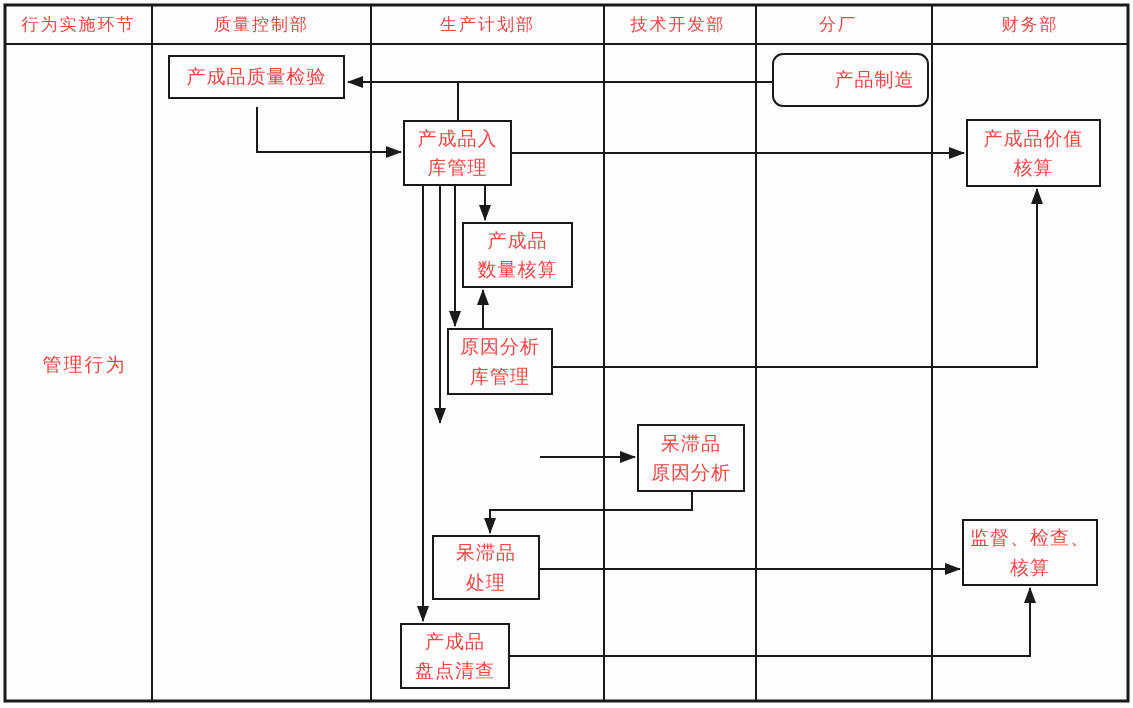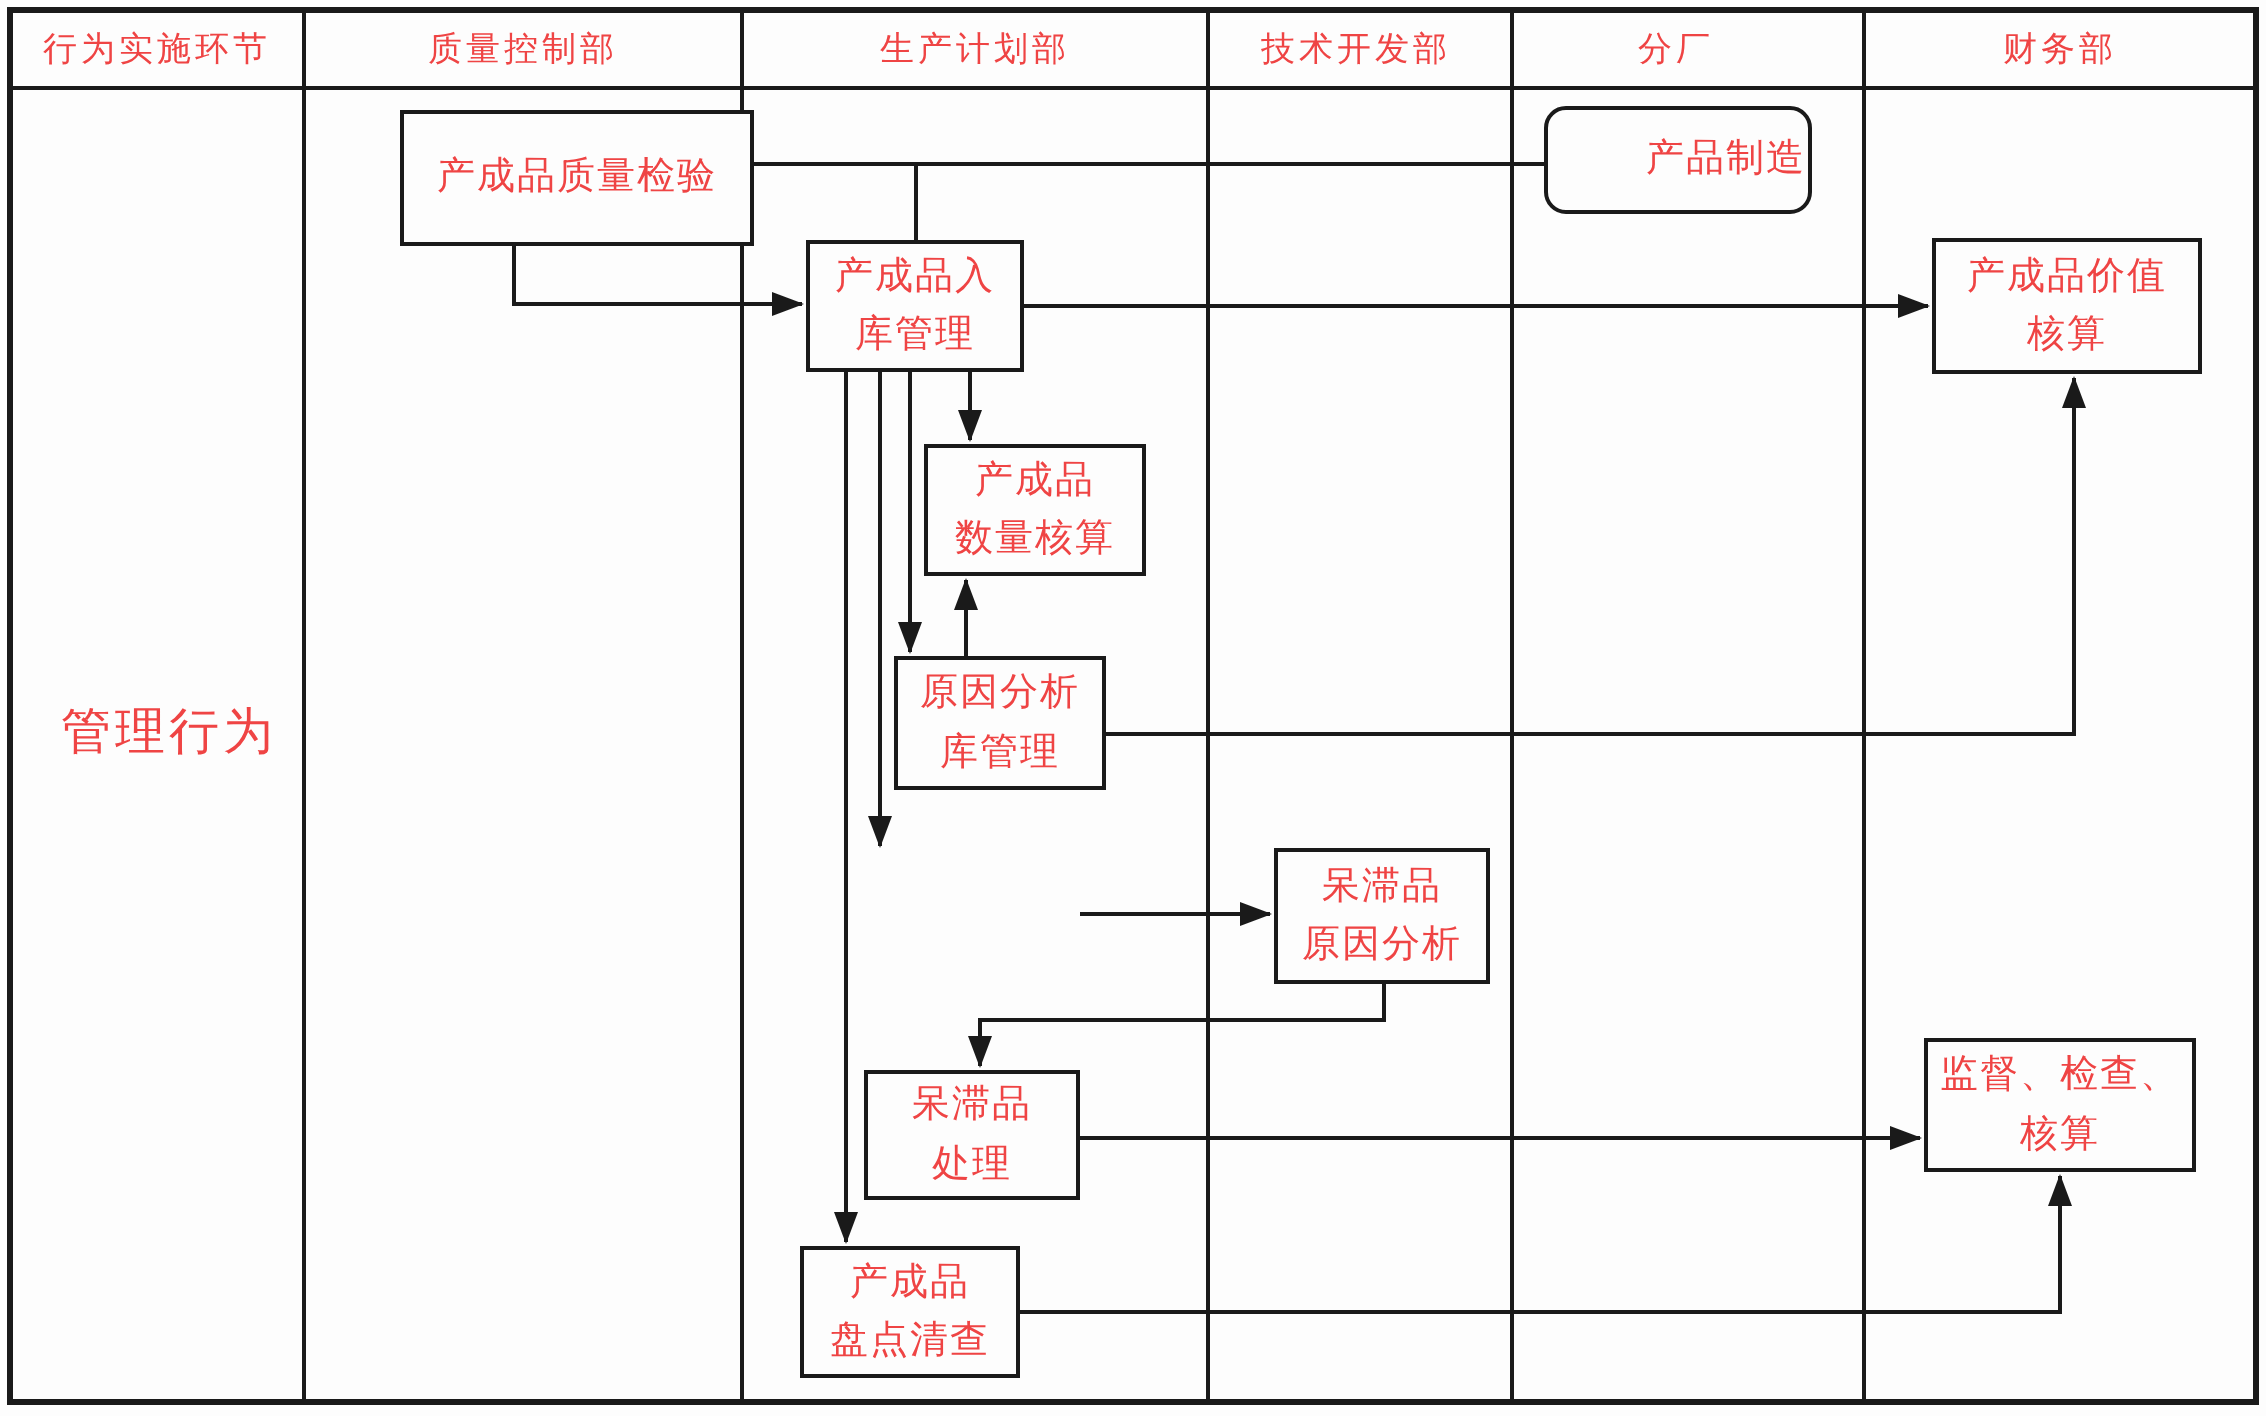--- a/index.html
+++ b/index.html
@@ -34,21 +34,21 @@
   }
   .rowlabel {
     position: absolute;
     left: 5px;
     width: 159px;
     top: 352px;
     height: 26px;
     display: flex;
     align-items: center;
     justify-content: center;
-    font-size: 25px;
+    font-size: 19px;
     letter-spacing: 2px;
   }
   .node {
     position: absolute;
     box-sizing: border-box;
     border: 2px solid #1a1a1a;
     background: #fdfdfd;
     display: flex;
     align-items: center;
     justify-content: center;
@@ -104,22 +104,22 @@
 
   <div class="hcell" style="left:5px;   width:147px;">行为实施环节</div>
   <div class="hcell" style="left:152px; width:219px;">质量控制部</div>
   <div class="hcell" style="left:371px; width:233px;">生产计划部</div>
   <div class="hcell" style="left:604px; width:148px;">技术开发部</div>
   <div class="hcell" style="left:756px; width:164px;">分厂</div>
   <div class="hcell" style="left:932px; width:196px;">财务部</div>
 
   <div class="rowlabel">管理行为</div>
 
-  <div class="node" style="left:168px; top:55px;  width:177px; height:68px;margin-left:32px;">产成品质量检验</div>
-  <div class="node rounded" style="left:772px; top:53px; width:134px; height:54px;padding-left:48px;">产品制造</div>
+  <div class="node" style="left:168px; top:55px;  width:177px; height:44px;">产成品质量检验</div>
+  <div class="node rounded" style="left:772px; top:53px; width:157px; height:54px;padding-left:48px;">产品制造</div>
   <div class="node" style="left:403px; top:120px; width:109px; height:66px;">产成品入
 库管理</div>
   <div class="node" style="left:966px; top:119px; width:135px; height:68px;">产成品价值
 核算</div>
   <div class="node" style="left:462px; top:222px; width:111px; height:66px;">产成品
 数量核算</div>
   <div class="node" style="left:447px; top:328px; width:106px; height:67px;">原因分析
 库管理</div>
   <div class="node" style="left:637px; top:424px; width:108px; height:68px;">呆滞品
 原因分析</div>

